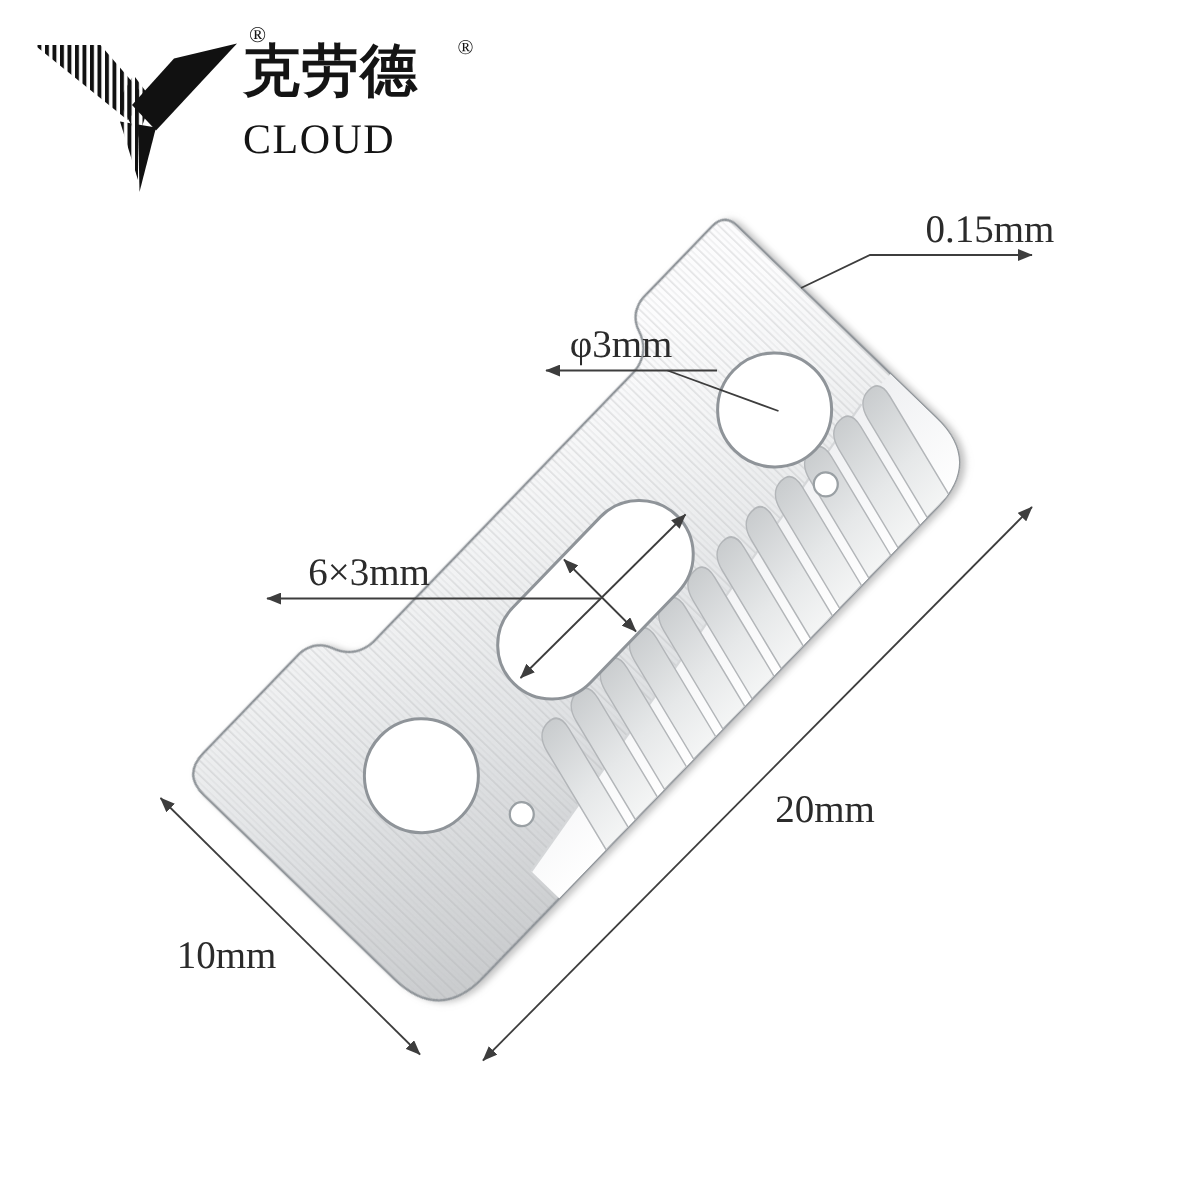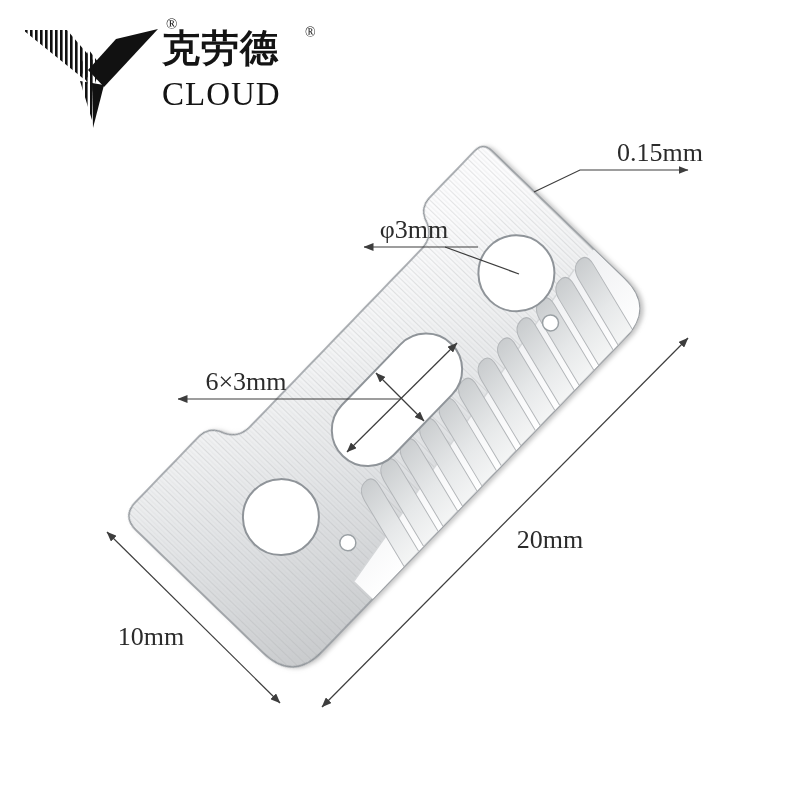--- a/index.html
+++ b/index.html
@@ -9,21 +9,21 @@
   }
   .stage{position:absolute;left:0;top:0;width:800px;height:800px;}
   svg text{font-family:"Liberation Serif", serif;}
   .logo-cn{
     position:absolute;left:162px;top:24px;width:150px;
     font-size:38px;line-height:48px;font-weight:600;letter-spacing:1px;
     color:#141414;white-space:nowrap;
   }
   .logo-en{
     position:absolute;left:162px;top:72px;
-    font-size:33px;line-height:44px;font-weight:500;letter-spacing:1px;
+    font-size:28px;line-height:44px;font-weight:500;letter-spacing:1px;
     color:#141414;white-space:nowrap;
   }
   .reg-mark{
     position:absolute;color:#141414;font-size:15px;line-height:15px;
   }
   .reg-bird{left:166px;top:17px;}
   .reg-cn{left:305px;top:25px;font-size:14px;}
 </style>
 </head>
 <body>

